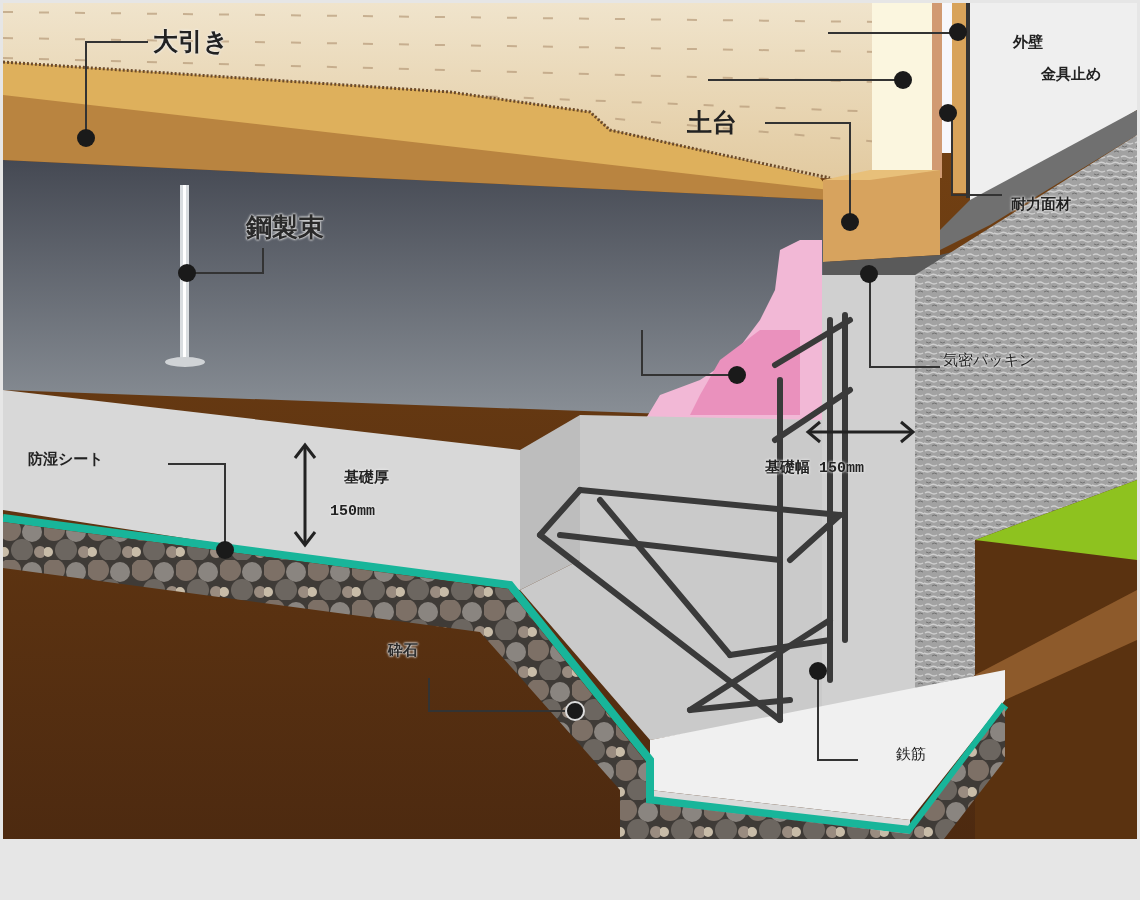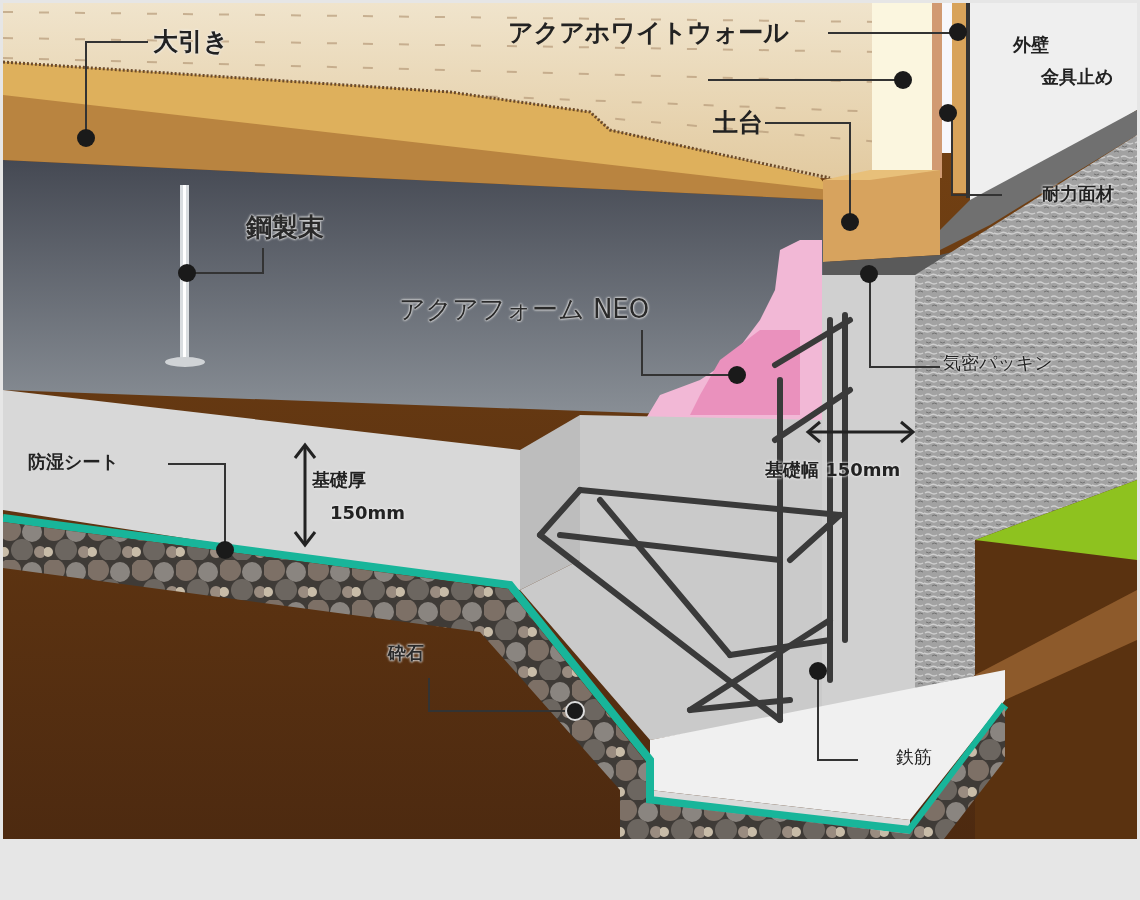--- a/index.html
+++ b/index.html
@@ -19,21 +19,21 @@
   }
   .label.dark-bg {
     color: #2a2a2a;
     text-shadow: 0 0 2px #ddd, 0 0 2px #ddd, 0 0 3px #eee;
     font-weight: normal;
   }
   .label.halo {
     text-shadow: 0 0 2px #eee, 0 0 3px #eee;
   }
   .lbl-lg { font-size: 25px; }
-  .lbl-md { font-size: 18px; }
+  .lbl-md { font-size: 15px; font-family: Liberation Mono, monospace; }
   .lbl-sm { font-size: 26px; }
 </style>
 </head>
 <body>
 
 <div class="frame">
 
   <svg class="scene" width="1134" height="893" viewBox="3 3 1134 893">
     <defs>
       <linearGradient id="gUnder" x1="0" y1="0" x2="0" y2="1">
@@ -173,28 +173,26 @@
       <circle cx="869" cy="274" r="9"></circle>
       <circle cx="187" cy="273" r="9"></circle>
       <circle cx="737" cy="375" r="9"></circle>
       <circle cx="225" cy="550" r="9"></circle>
       <circle cx="575" cy="711" r="9" stroke="#ddd" stroke-width="2"></circle>
       <circle cx="818" cy="671" r="9"></circle>
     </g>
   </svg>
 
   <div class="label lbl-lg halo" style="left:150px; top:25px;">大引き</div>
-  <div class="label lbl-lg" style="left:505px; top:16px;">アクアホワイトウォール</div>
-  <div class="label lbl-lg" style="left:710px; top:106px;font-family:Liberation Serif, serif;">土台</div>
+  <div class="label lbl-lg" style="left:684px; top:106px;font-family:Liberation Serif, serif;">土台</div>
   <div class="label lbl-md" style="left:1010px; top:32px;">外壁</div>
   <div class="label lbl-md" style="left:1010px; top:64px;margin-left:28px;">金具止め</div>
-  <div class="label lbl-md halo" style="left:1008px; top:181px;margin-left:31px;">耐力面材</div>
+  <div class="label lbl-md halo" style="left:1008px; top:194px;">耐力面材</div>
   <div class="label lbl-sm dark-bg" style="left:243px; top:210px; font-weight:bold;">鋼製束</div>
-  <div class="label lbl-sm dark-bg" style="left:396px; top:292px;">アクアフォーム NEO</div>
   <div class="label lbl-md halo" style="left:940px; top:350px; font-weight:normal;">気密パッキン</div>
   <div class="label lbl-md halo" style="left:762px; top:457px;">基礎幅 150mm</div>
   <div class="label lbl-md" style="left:25px; top:449px;">防湿シート</div>
-  <div class="label lbl-md halo" style="left:309px; top:467px;">基礎厚</div>
+  <div class="label lbl-md halo" style="left:341px; top:467px;">基礎厚</div>
   <div class="label lbl-md halo" style="left:327px; top:500px;text-align:center;">150mm</div>
   <div class="label lbl-md dark-bg" style="left:385px; top:640px; font-weight:bold;">砕石</div>
   <div class="label lbl-md halo" style="left:858px; top:744px; font-weight:normal;margin-left:35px;">鉄筋</div>
 
 </div>
 
 </body></html>

